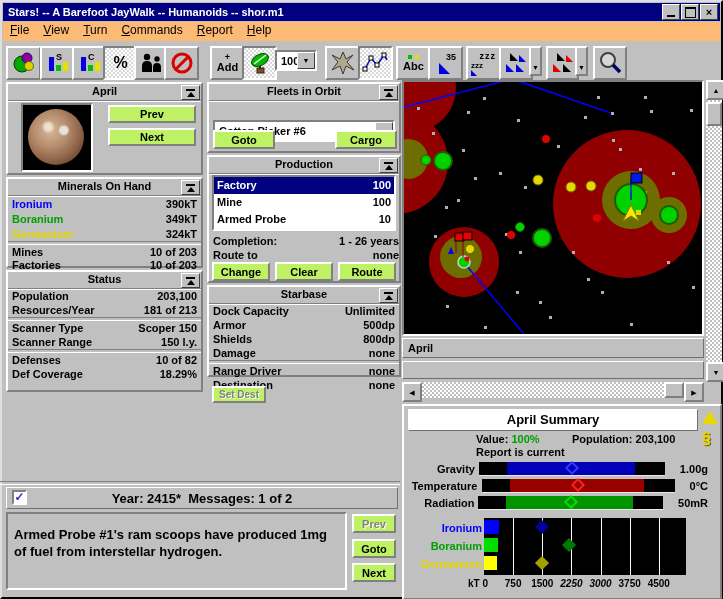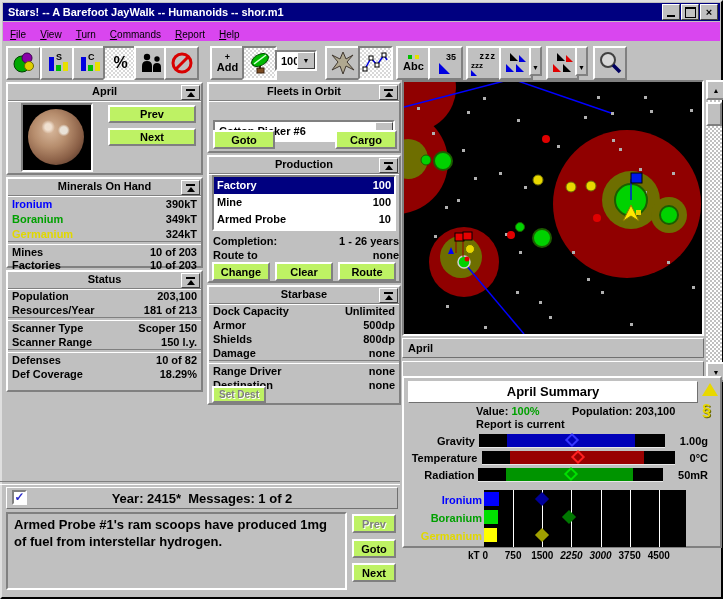--- a/index.html
+++ b/index.html
@@ -10,21 +10,21 @@
   .frame{position:absolute;inset:0;border:2px solid;border-color:#dfdfdf #000 #000 #dfdfdf}
 
   
   #titlebar{position:absolute;left:3px;top:3px;right:3px;height:18px;background:#000080;color:#fff;
             display:flex;align-items:center;padding-left:5px;font-weight:bold;font-size:11px}
   .wbtns{margin-left:auto;display:flex;gap:1px;padding-right:2px}
   .wbtn{width:16px;height:14px;display:flex;align-items:center;justify-content:center;
         border:1px solid;border-color:#fff #404040 #404040 #fff;background:#c0c0c0;color:#000;font-weight:bold;font-size:11px}
 
   
-  #menubar{position:absolute;left:3px;top:22px;right:3px;height:19px;display:flex;align-items:flex-end;font-size:10px;background:#d946ef}
+  #menubar{position:absolute;left:3px;top:22px;right:3px;height:19px;display:flex;align-items:flex-start;font-size:12px;background:#fdba74}
   .menu-item{padding:1px 7px}
   .menu-item u{text-decoration:underline}
 
   
   #toolbar{position:absolute;left:3px;top:42px;right:3px;height:37px;background:#c0c0c0}
   .tbtn{position:absolute;top:4px;width:31px;height:30px;display:flex;align-items:center;justify-content:center;flex-direction:column}
   .tbtn.pressed{border-color:#808080 #fff #fff #808080;
      background:conic-gradient(#fff 25%,#d8d8d8 0 50%,#fff 0 75%,#d8d8d8 0) 0 0/4px 4px}
   .tbtn svg{display:block}
   .dropbtn{position:absolute;top:4px;width:13px;height:30px;display:flex;align-items:flex-end;justify-content:center;padding-bottom:3px;box-sizing:border-box}
@@ -70,21 +70,21 @@
   #map-svg{display:block}
   .sb-track{background:conic-gradient(#fff 25%,#c0c0c0 0 50%,#fff 0 75%,#c0c0c0 0) 0 0/4px 4px}
   .sb-btn{position:absolute;width:16px;height:16px;display:flex;align-items:center;justify-content:center;
        border:2px solid;border-color:#fff #808080 #808080 #fff;background:#c0c0c0;font-size:7px;line-height:7px}
   #vscroll{position:absolute;left:304px;top:0;width:16px;height:302px}
   #hscroll{position:absolute;left:0;top:302px;width:302px;height:16px}
   .namebar{position:absolute;left:0;width:302px;height:20px;line-height:18px;font-weight:bold;padding-left:5px;box-sizing:border-box;
        border:1px solid;border-color:#fff #707070 #707070 #fff;background:#c0c0c0}
 
   
-  #summary-panel{left:402px;top:376px;width:320px;height:172px}
+  #summary-panel{left:402px;top:404px;width:320px;height:196px}
   #summary-title{position:absolute;left:4px;top:3px;width:288px;height:20px;background:#fff;text-align:center;
       line-height:20px;font-weight:bold;font-size:13px;border:1px solid;border-color:#fff #707070 #707070 #fff}
   .yellow-tri{position:absolute;width:0;height:0;border-left:8px solid transparent;border-right:8px solid transparent;border-bottom:13px solid #e8d800}
   #gate-icon{position:absolute;left:298px;top:24px;color:#e8d800;font-weight:bold;font-size:16px;text-shadow:1px 1px 0 #6b6b00}
   .sumline{position:absolute;font-weight:bold;font-size:11px}
   .hab-row{position:absolute;left:4px;width:300px;height:15px;display:flex;align-items:center}
   .hab-label{width:76px;text-align:right;font-weight:bold;padding-right:4px;box-sizing:border-box}
   .hab-bar{position:relative;width:200px;height:13px;background:#000;border-bottom:1px solid #e8e8e8}
   .hab-band{position:absolute;top:0;height:100%}
   .hab-marker{position:absolute;top:50%;width:6px;height:6px;border:2px solid;transform:translate(-50%,-50%) rotate(45deg);background:transparent}
@@ -99,21 +99,21 @@
   .unitlabel{position:absolute;left:4px;transform:translateX(-100%);font-size:10px;font-weight:bold;white-space:pre}
 
   
   #year-bar{position:absolute;left:6px;top:487px;width:390px;height:20px;display:flex;align-items:center;justify-content:center;
      font-weight:bold;font-size:13px;border:1px solid;border-color:#fff #707070 #707070 #fff;background:#c0c0c0;white-space:pre}
   #msg-check{position:absolute;left:5px;top:2px;width:15px;height:15px;background:#fff;
      border:2px solid;border-color:#808080 #fff #fff #808080;box-sizing:border-box;
      color:#2828c8;font-weight:bold;font-size:12px;line-height:11px;text-align:center}
   #message-box{position:absolute;left:6px;top:512px;width:341px;height:78px;background:#c0c0c0;
      border:2px solid;border-color:#808080 #fff #fff #808080;box-sizing:border-box;
-     font-weight:bold;font-size:13px;padding:2px 6px;line-height:17px}
+     font-weight:bold;font-size:13px;padding:12px 6px;line-height:17px}
   .msg-btn{position:absolute;left:352px;width:44px;height:19px}
   #sep-bottom{position:absolute;left:0;top:481px;width:400px;height:2px;border-top:1px solid #808080;border-bottom:1px solid #fff}
 </style>
 </head>
 <body>
 
 <div class="frame"></div>
 
 <div id="titlebar">
   <span>Stars! -- A Barefoot JayWalk -- Humanoids -- shor.m1</span>
@@ -386,21 +386,21 @@
   </div>
   <div class="datarow abs" style="left:0;top:91px;width:186px;height:13px">
     <span>Route to</span>
       <span>none</span>
   </div>
   <div class="btn abs" style="left:3px;top:105px;width:58px;height:19px">Change</div>
   <div class="btn abs" style="left:66px;top:105px;width:58px;height:19px">Clear</div>
   <div class="btn abs" style="left:129px;top:105px;width:58px;height:19px">Route</div>
 </div>
 
-<div class="panel" style="left:207px;top:285px;width:194px;height:120px">
+<div class="panel" style="left:207px;top:285px;width:194px;height:92px">
   <div class="ptitle">
     <span>Starbase</span>
     <span class="collapse-btn">
         <span class="coll-bar"></span>
         <span class="coll-tri"></span>
       </span>
   </div>
   <div class="datarow" style="height:14px">
       <span>Dock Capacity</span>
       <span>Unlimited</span>

